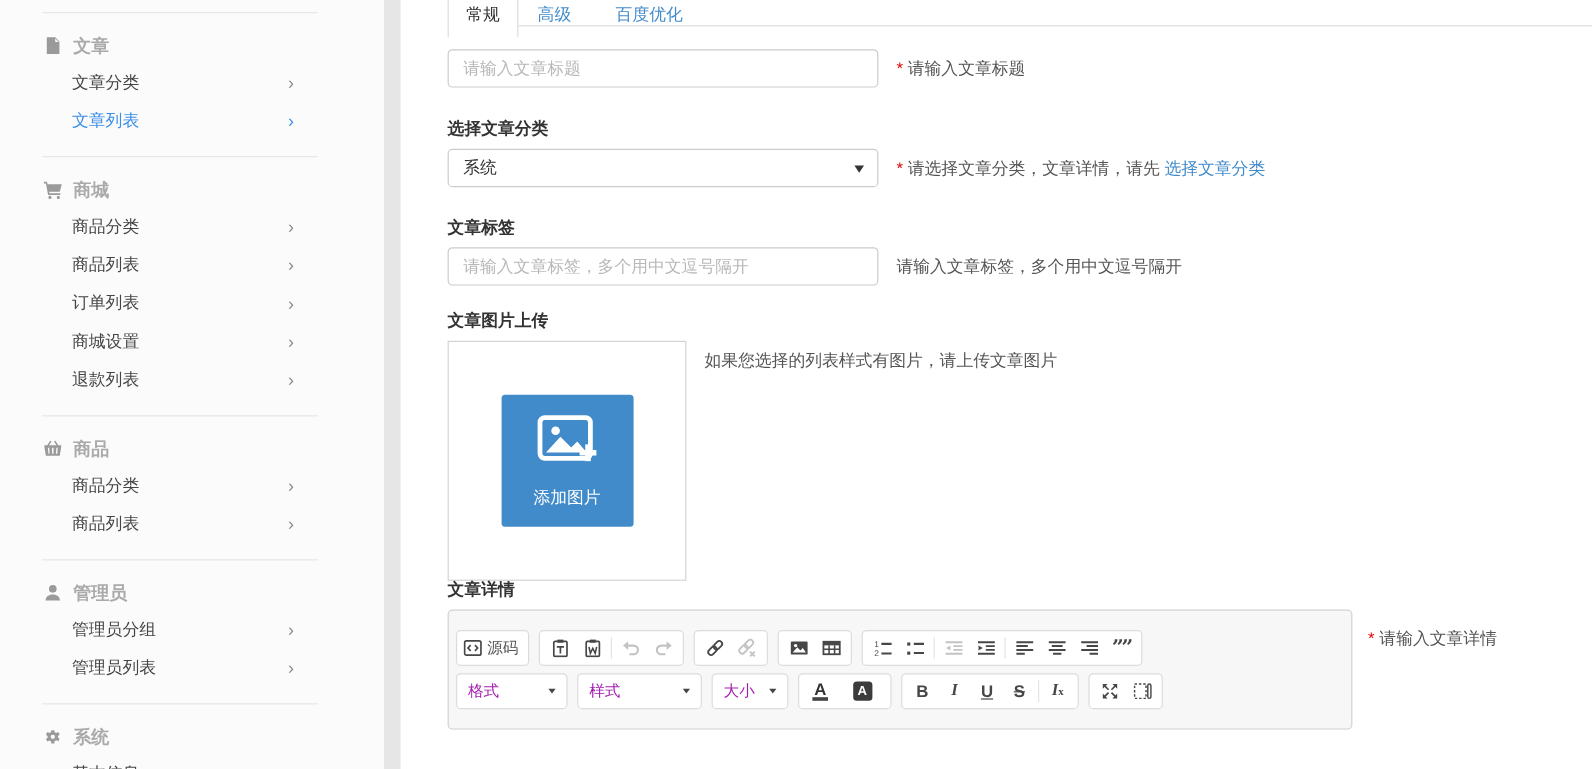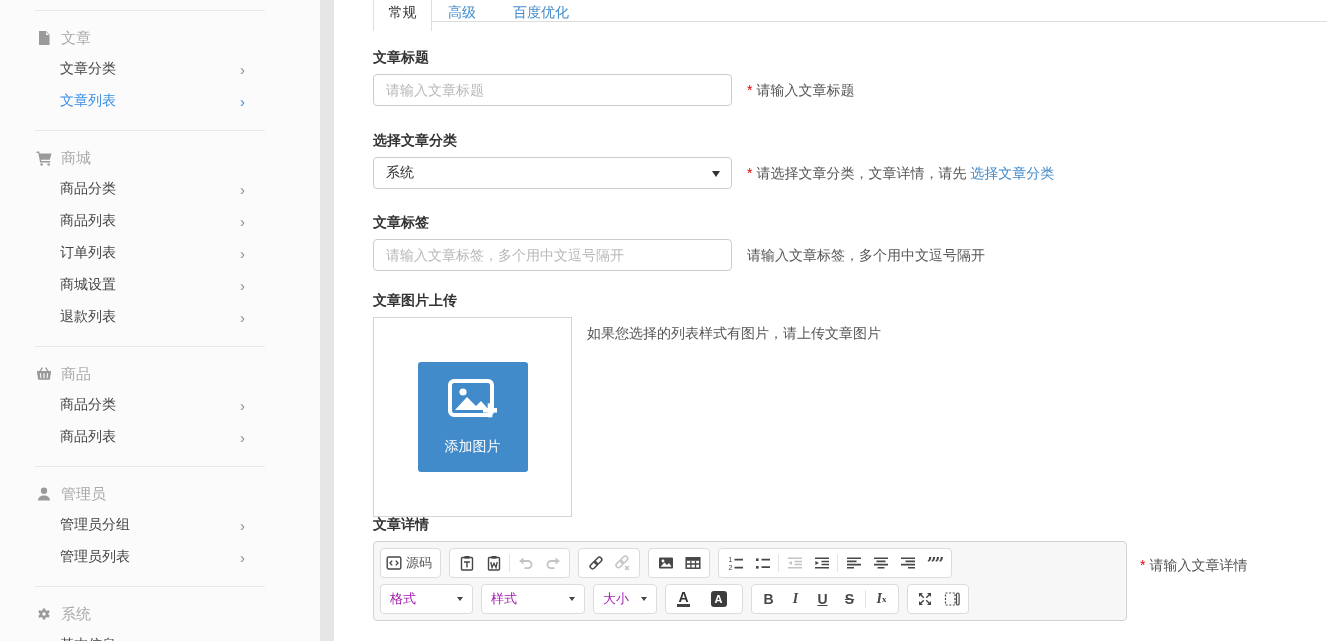--- a/index.html
+++ b/index.html
@@ -4,21 +4,21 @@
 <style>
   * { margin:0; padding:0; box-sizing:border-box; }
   html,body { width:1327px; height:641px; overflow:hidden; background:#fff;
     font-family:"Liberation Sans","DejaVu Sans",sans-serif; }
   body { display:flex; }
 
   
   .sidebar { width:320px; height:641px; background:#fbfbfb; flex:0 0 320px; padding-top:10px; }
   .divider { height:1px; background:#e7e7e7; margin:0 55px 0 35px; }
   .side-section { }
-  .side-head { display:flex; align-items:center; margin:17px 0 0 36px; height:20px; color:#aaa; font-size:15px; }
+  .side-head { display:flex; align-items:center; margin:17px 0 0 36px; height:20px; color:#aaa; font-size:15px;font-weight:bold; }
   .side-head .sicon { width:16px; height:16px; margin-right:9px; color:#9a9a9a; display:inline-flex; }
   .side-item { position:relative; margin:12px 0 0 60px; height:20px; font-size:14px; color:#444; cursor:pointer; }
   .side-item .chev { position:absolute; left:180px; top:0; color:#8a8a8a; font-size:15px; line-height:20px; }
   .side-item.active, .side-item.active .chev { color:#3a8ee6; }
   .side-section { padding-bottom:18px; }
 
   
   .scrollstrip { width:14px; flex:0 0 14px; background:#e6e6e6; height:641px; }
 
   
@@ -56,21 +56,21 @@
   .upload-box { width:199px; height:200px; border:1px solid #d4d4d4; background:#fff;
     display:flex; align-items:center; justify-content:center; }
   .upload-btn { width:110px; height:110px; background:#428bca; border-radius:3px; cursor:pointer;
     display:flex; flex-direction:column; align-items:center; justify-content:center; color:#fff;text-align:right; }
   .upload-btn .ulabel { font-size:14px; margin-top:10px; }
   .upload-hint { padding-top:8px; }
 
   
   .editor-wrap { display:flex; align-items:flex-start; }
   .editor-col { width:754px; }
-  .ck-toolbar { width:754px; border:1px solid #d2d2d2; border-radius:4px; background:#f7f7f7; padding:6px 6px;text-align:right; }
+  .ck-toolbar { width:754px; border:1px solid #d2d2d2; border-radius:4px; background:#f7f7f7; padding:16px 6px;text-align:right; }
   .ck-row { display:flex; gap:8px; height:30px; margin-top:0; }
   .ck-row + .ck-row { margin-top:6px; }
   .pill { background:#fff; border:1px solid #dcdcdc; border-radius:4px; height:30px;
     display:flex; align-items:center; padding:0 3px; }
   .ckbtn { width:27px; height:26px; display:flex; align-items:center; justify-content:center;
     color:#474747; cursor:pointer; font-size:14px; }
   .ckbtn.dis { color:#c3c3c3; cursor:default; }
   .cksep { width:1px; height:18px; background:#e4e4e4; margin:0 2px; }
   .src-label { font-size:13px; color:#555; margin:0 5px 0 2px; }
   .ckdrop { background:#fff; border:1px solid #dcdcdc; border-radius:4px; height:30px;
@@ -209,21 +209,20 @@
 
 <div class="main">
 
   <div class="tabbar">
     <div class="tabline"></div>
     <div class="tab-active">常规</div>
     <div class="tab-link tab-adv">高级</div>
     <div class="tab-link tab-seo">百度优化</div>
   </div>
 
-  <div class="flabel mt18">文章标题</div>
   <div class="frow">
     <input class="tinput" type="text" placeholder="请输入文章标题" style="">
     <div class="hint">
       <span class="req">*</span><span>请输入文章标题</span>
     </div>
   </div>
 
   <div class="flabel mt27">选择文章分类</div>
   <div class="frow">
     <div class="fselect">

